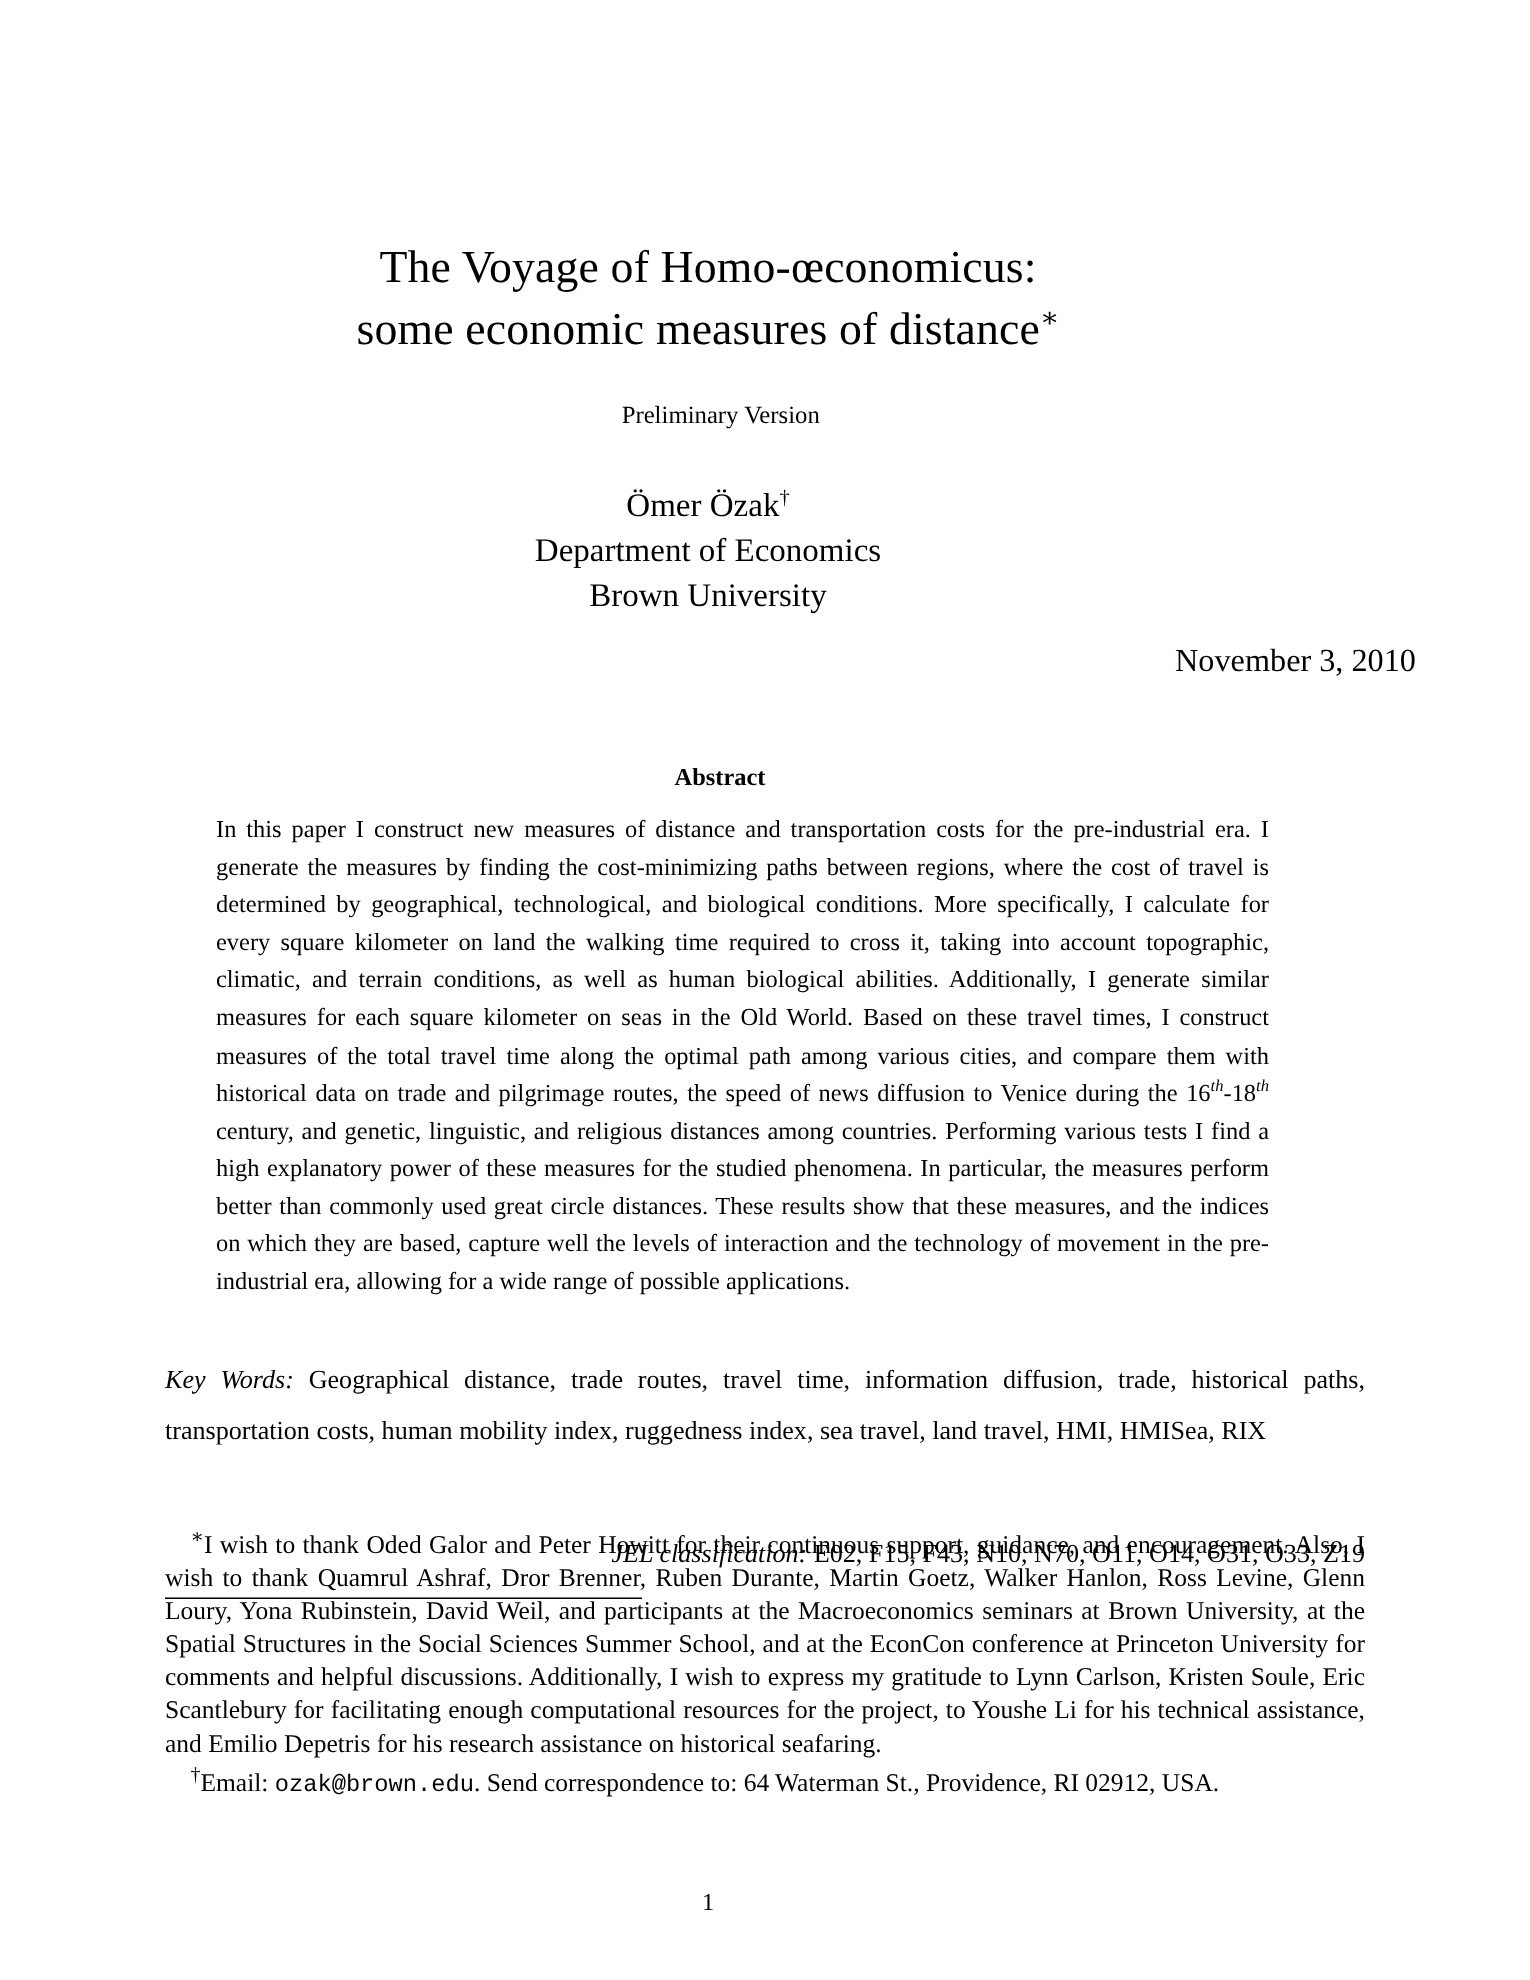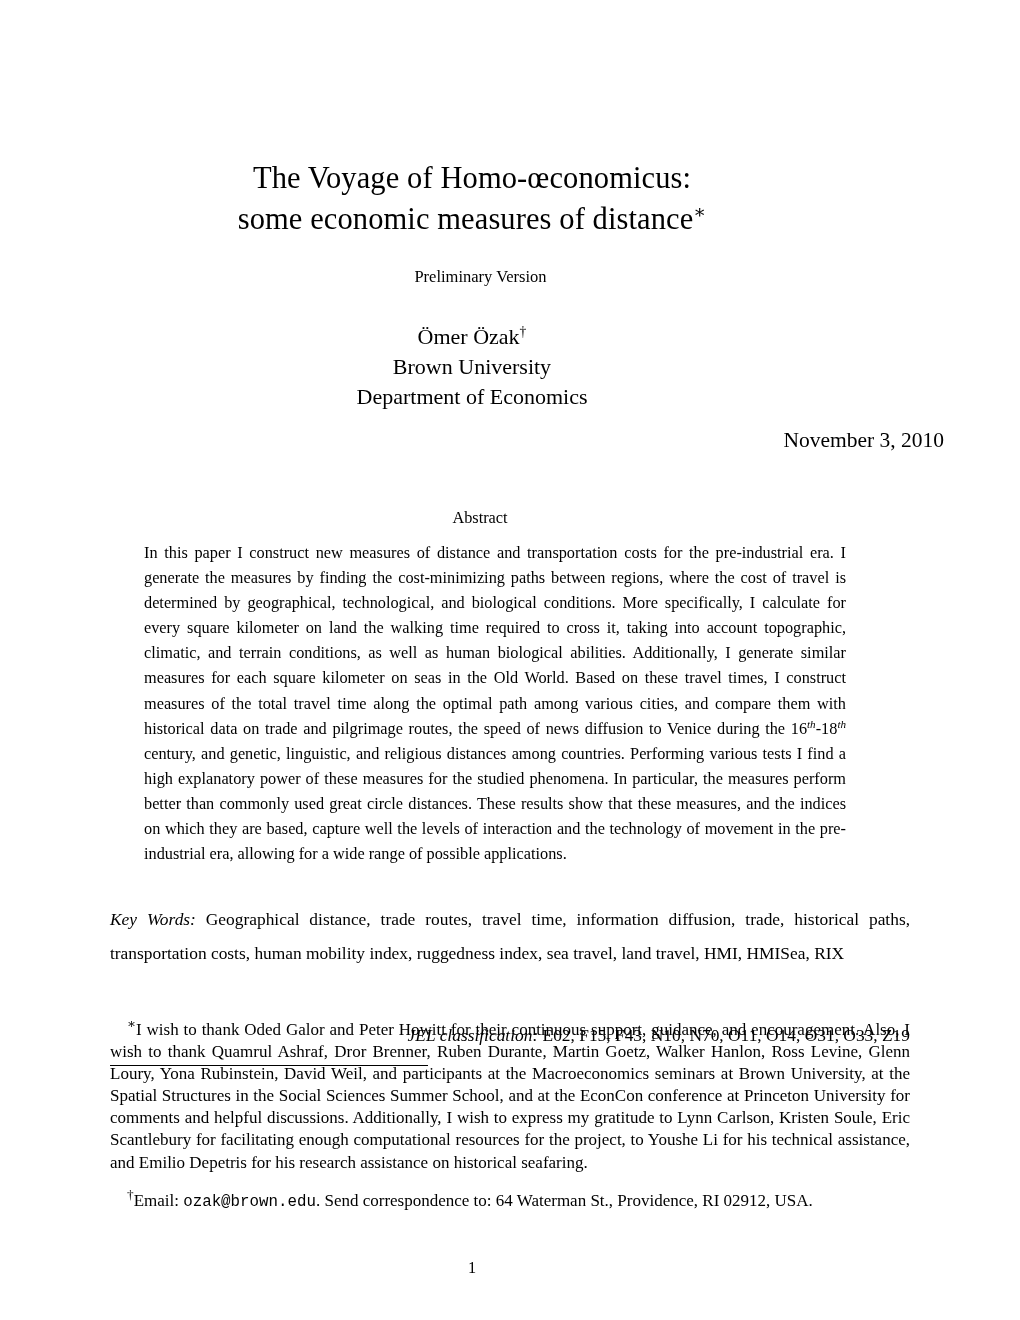--- a/index.html
+++ b/index.html
@@ -71,21 +71,21 @@
   }
 
   
   .abstract-heading {
     position: absolute;
     left: 0;
     right: 0;
     top: 508px;
     text-align: center;
     font-size: 16.3px;
-    font-weight: normal;
+    font-weight: bold;
     margin-left: 16px;
   }
   .abstract-body {
     position: absolute;
     left: 144px;
     width: 702px;
     top: 540px;
     font-size: 16.3px;
     line-height: 25.1px;
     text-align: justify;
@@ -132,21 +132,21 @@
     width: 800px;
     top: 1019px;
     font-size: 17px;
     line-height: 22.1px;
     text-align: justify;
   }
   .footnote-para {
     text-indent: 17px;
   }
   .footnote-para + .footnote-para {
-    margin-top: 16px;
+    margin-top: 4px;
   }
   .footnote-block .fnmark {
     font-size: 0.78em;
     vertical-align: super;
     line-height: 0;
   }
   .mono {
     font-family: "Liberation Mono", "DejaVu Sans Mono", monospace;
     font-size: 0.93em;
   }
@@ -168,22 +168,22 @@
 
   <div class="title-block">
     <div class="title-line">The Voyage of Homo-œconomicus:</div>
     <div class="title-line"><span>some economic measures of distance</span><span class="sup">∗</span></div>
   </div>
 
   <div class="prelim">Preliminary Version</div>
 
   <div class="author-block">
     <div><span>Ömer Özak</span><span class="sup">†</span></div>
+    <div>Department of Economics</div>
     <div>Brown University</div>
-    <div>Department of Economics</div>
   </div>
 
   <div class="date-line">November 3, 2010</div>
 
   <div class="abstract-heading">Abstract</div>
 
   <div class="abstract-body"><span>In this paper I construct new measures of distance and transportation costs for the pre-industrial era. I generate the measures by finding the cost-minimizing paths between regions, where the cost of travel is determined by geographical, technological, and biological conditions. More specifically, I calculate for every square kilometer on land the walking time required to cross it, taking into account topographic, climatic, and terrain conditions, as well as human biological abilities. Additionally, I generate similar measures for each square kilometer on seas in the Old World. Based on these travel times, I construct measures of the total travel time along the optimal path among various cities, and compare them with historical data on trade and pilgrimage routes, the speed of news diffusion to Venice during the </span><span>16</span><span class="sup-it">th</span><span>-</span><span>18</span><span class="sup-it">th</span><span> century, and genetic, linguistic, and religious distances among countries. Performing various tests I find a high explanatory power of these measures for the studied phenomena. In particular, the measures perform better than commonly used great circle distances. These results show that these measures, and the indices on which they are based, capture well the levels of interaction and the technology of movement in the pre-industrial era, allowing for a wide range of possible applications.</span></div>
 
   <div class="keywords-block">
     <div><span class="lead">Key Words:</span><span> Geographical distance, trade routes, travel time, information diffusion, trade, historical paths, transportation costs, human mobility index, ruggedness index, sea travel, land travel, HMI, HMISea, RIX</span></div>

